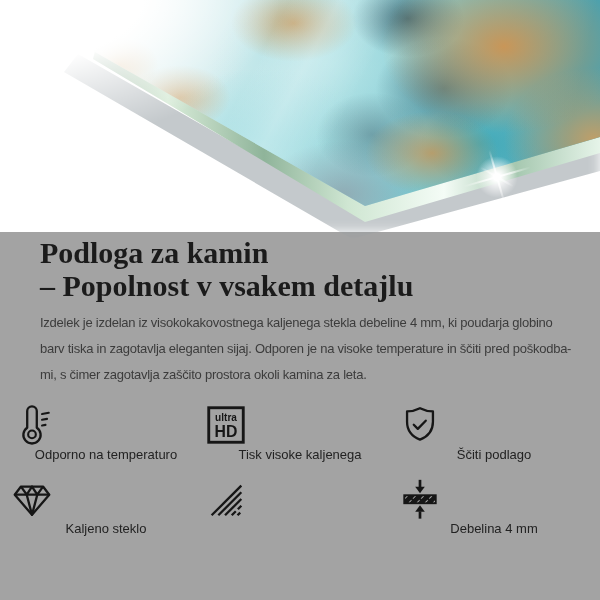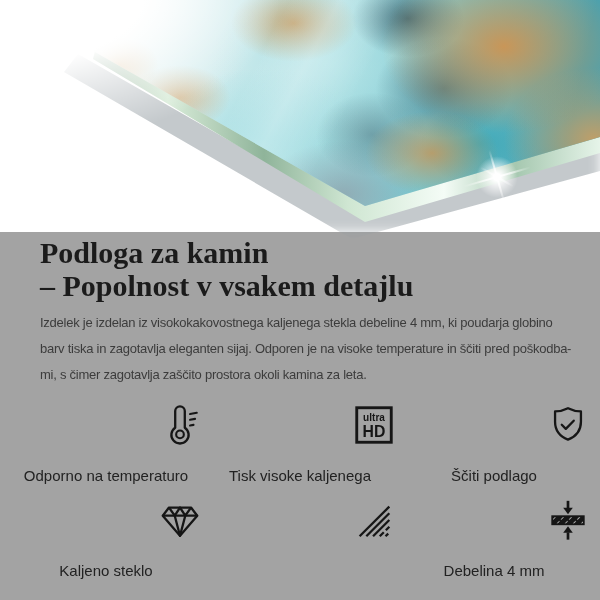--- a/index.html
+++ b/index.html
@@ -48,22 +48,22 @@
   
   .title{margin:5px 0 0 40px;font-family:"Liberation Serif","DejaVu Serif",serif;
          font-size:30px;line-height:32.5px;color:#1b1b1b;white-space:pre-line;}
   .desc{margin:8px 0 0 40px;font-size:13px;line-height:26px;letter-spacing:-0.25px;
         color:#3c3c3c;white-space:pre;}
 
   
   .features{margin-top:14px;padding:0 9px;display:grid;
             grid-template-columns:repeat(3,1fr);row-gap:14px;}
   .feature{text-align:center;}
-  .icon-box{height:46px;display:flex;align-items:center;justify-content:flex-end;}
-  .feature-label{margin-top:21px;font-size:15px;color:#222;line-height:14px;}
+  .icon-box{height:46px;display:flex;align-items:center;justify-content:flex-start;}
+  .feature-label{margin-top:0;font-size:13px;color:#222;line-height:14px;}
   svg.fi{stroke:#161616;fill:none;stroke-width:2.4;}
 </style>
 </head>
 <body>
 
 <div class="page">
 
   <div class="hero">
     <div class="hero-shadow"></div>
     <div class="hero-edge"></div>

